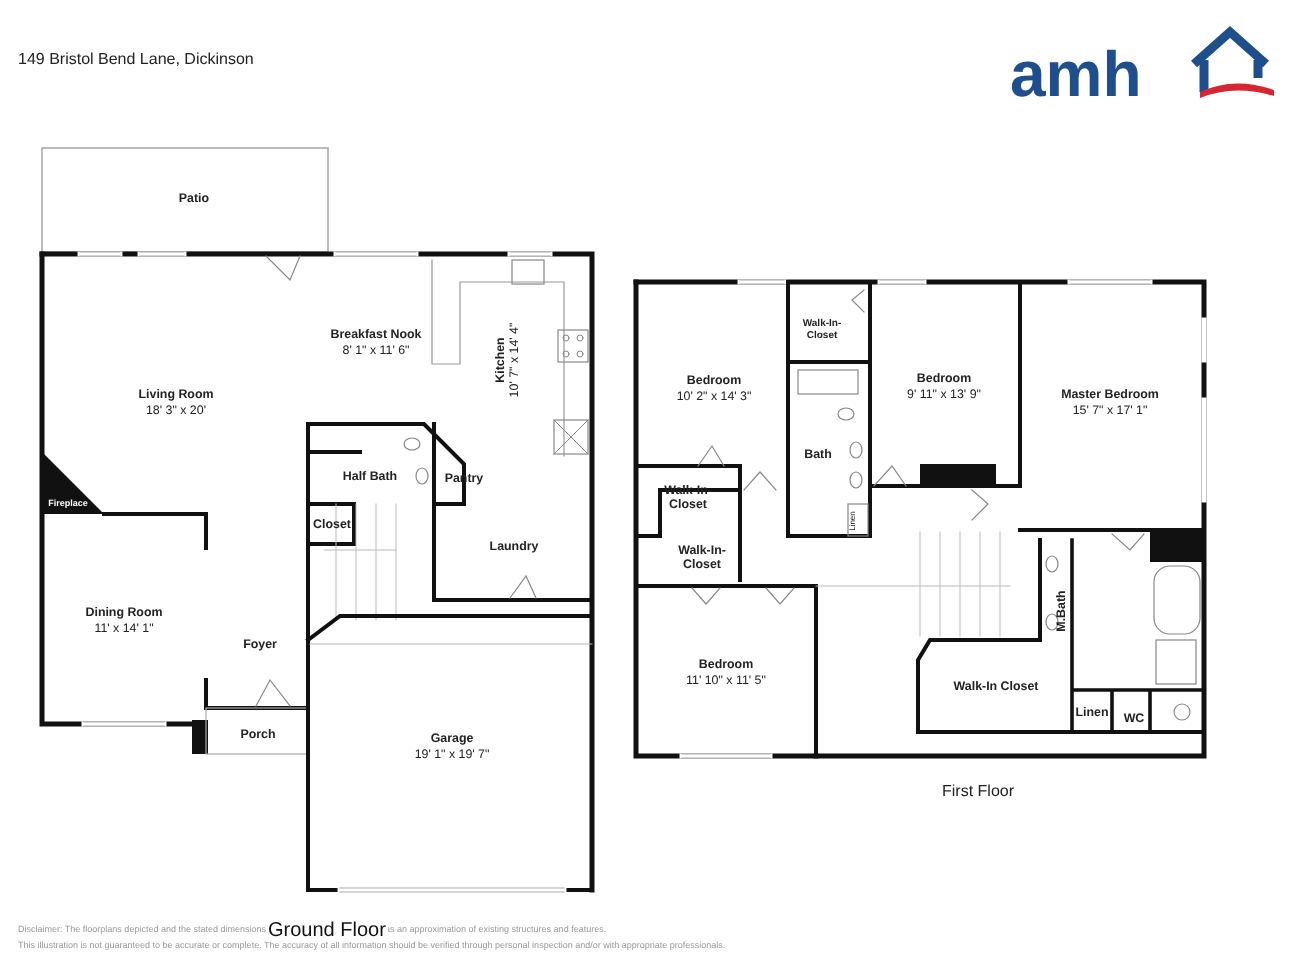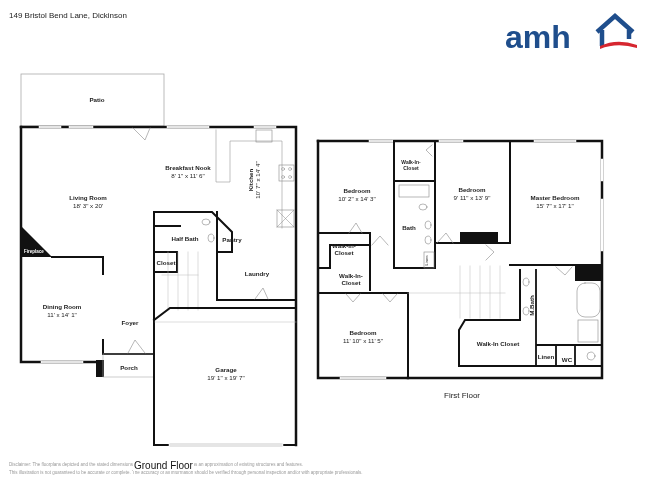--- a/index.html
+++ b/index.html
@@ -1,23 +1,23 @@
 <!DOCTYPE html>
 <html><head>
 <meta charset="utf-8">
 <style>
   html, body { margin:0; padding:0; background:#ffffff; }
   body { width:650px; height:488px; position:relative; overflow:hidden; font-family:"Liberation Sans", sans-serif; color:#222; }
-  .address { position:absolute; left:9px; top:11px; font-size:8px; color:#222; }
+  .address { position:absolute; left:9px; top:25px; font-size:8px; color:#222; }
   .logo { position:absolute; left:505px; top:8px; width:135px; height:45px; }
   .plan { position:absolute; left:0; top:0; }
   .lbl { position:absolute; font-size:6.2px; font-weight:bold; color:#222; text-align:center; white-space:nowrap; transform:translateX(-50%); }
   .dim { position:absolute; font-size:6.2px; color:#222; text-align:center; white-space:nowrap; transform:translateX(-50%); }
   .vert { position:absolute; font-size:6.2px; color:#222; transform:rotate(-90deg); transform-origin:center; white-space:nowrap; text-align:center; }
-  .floor-label { position:absolute; font-size:8px; color:#222; }
+  .floor-label { position:absolute; font-size:8px; color:#222;margin-left:27px; }
   .disclaimer { position:absolute; left:9px; font-size:4.5px; color:#999; white-space:nowrap; }
   .ground-label { position:absolute; left:133px; top:460px; font-size:10px; color:#111; background:#fff; padding:0 1px; }
 </style>
 </head>
 <body>
 
 <div class="address">149 Bristol Bend Lane, Dickinson</div>
 
 <svg class="logo" viewBox="0 0 135 45" width="135" height="45">
   <text x="0" y="40" font-family="Liberation Sans, sans-serif" font-weight="bold" font-size="32" fill="#1f4e8c">amh</text>

